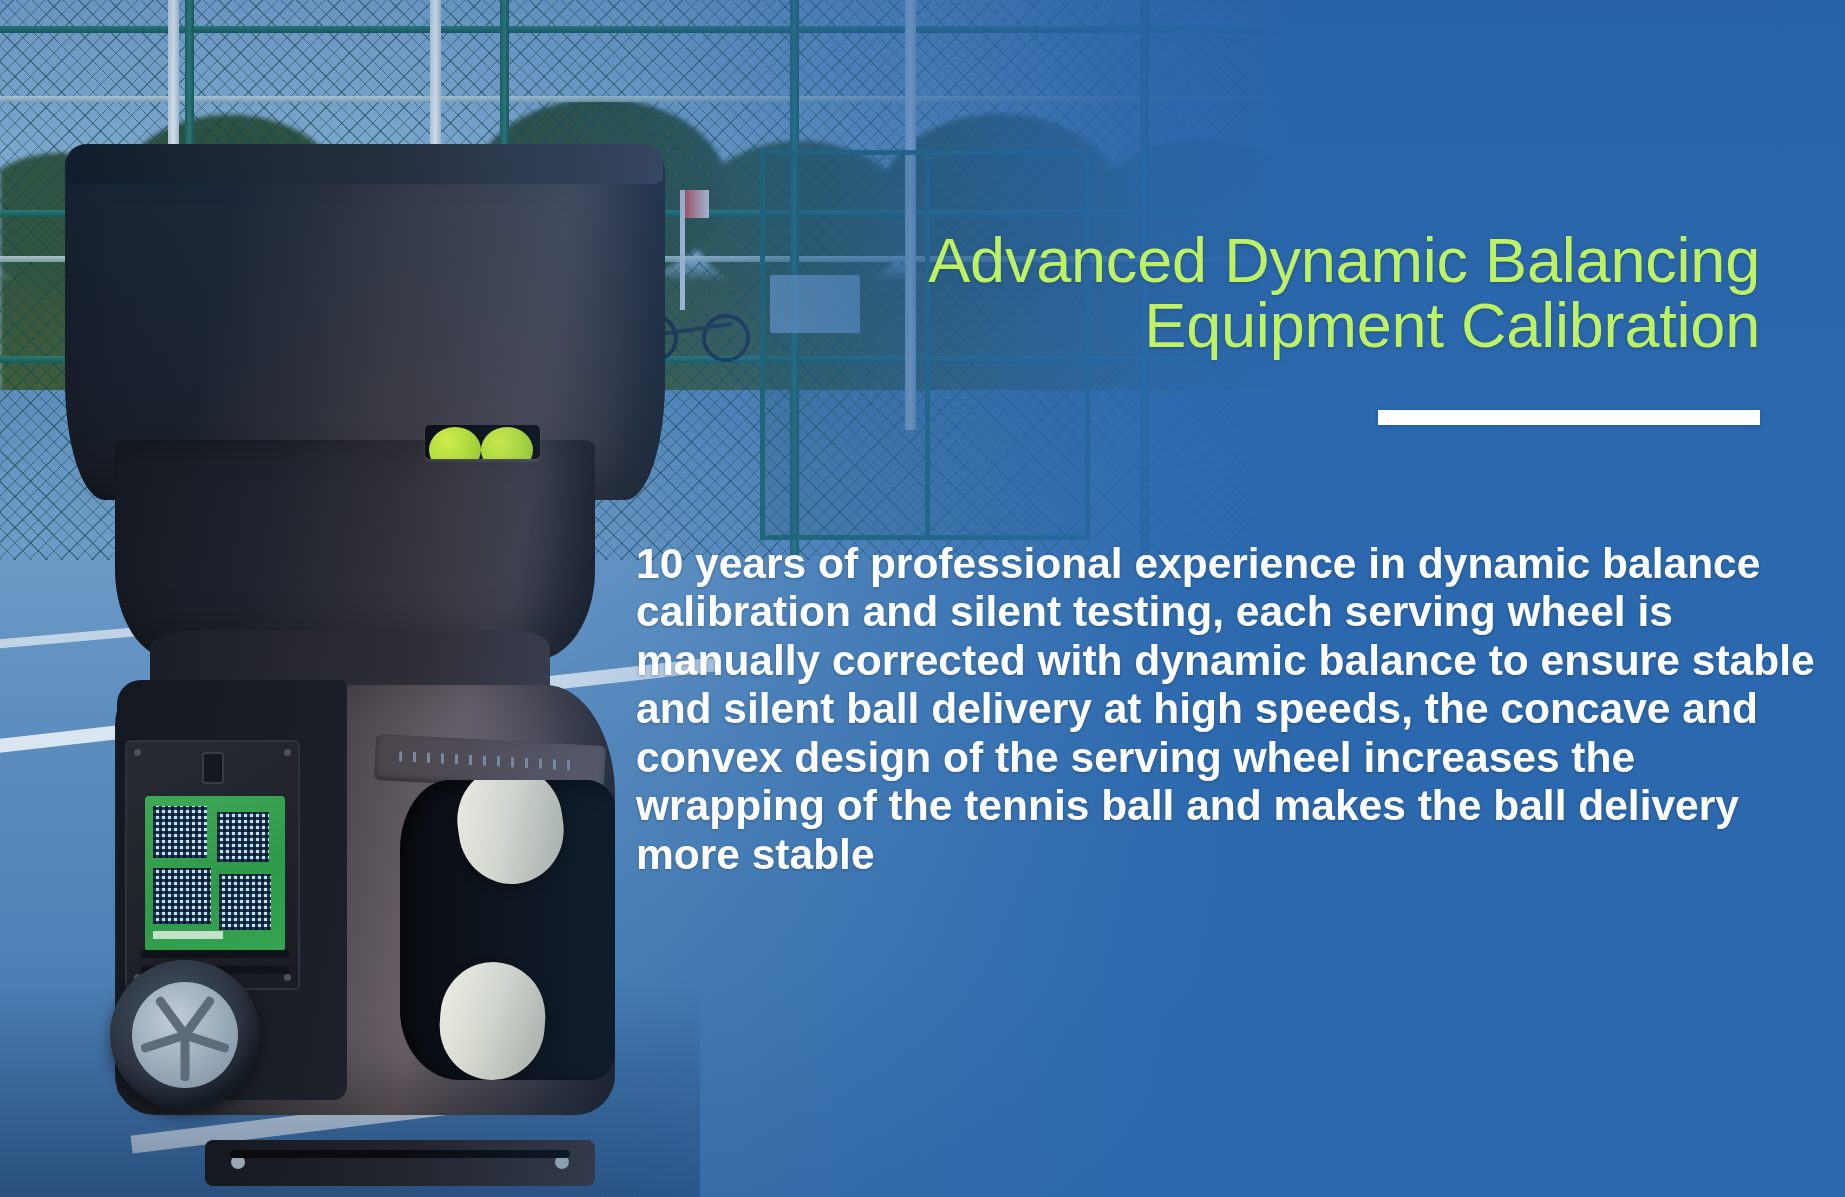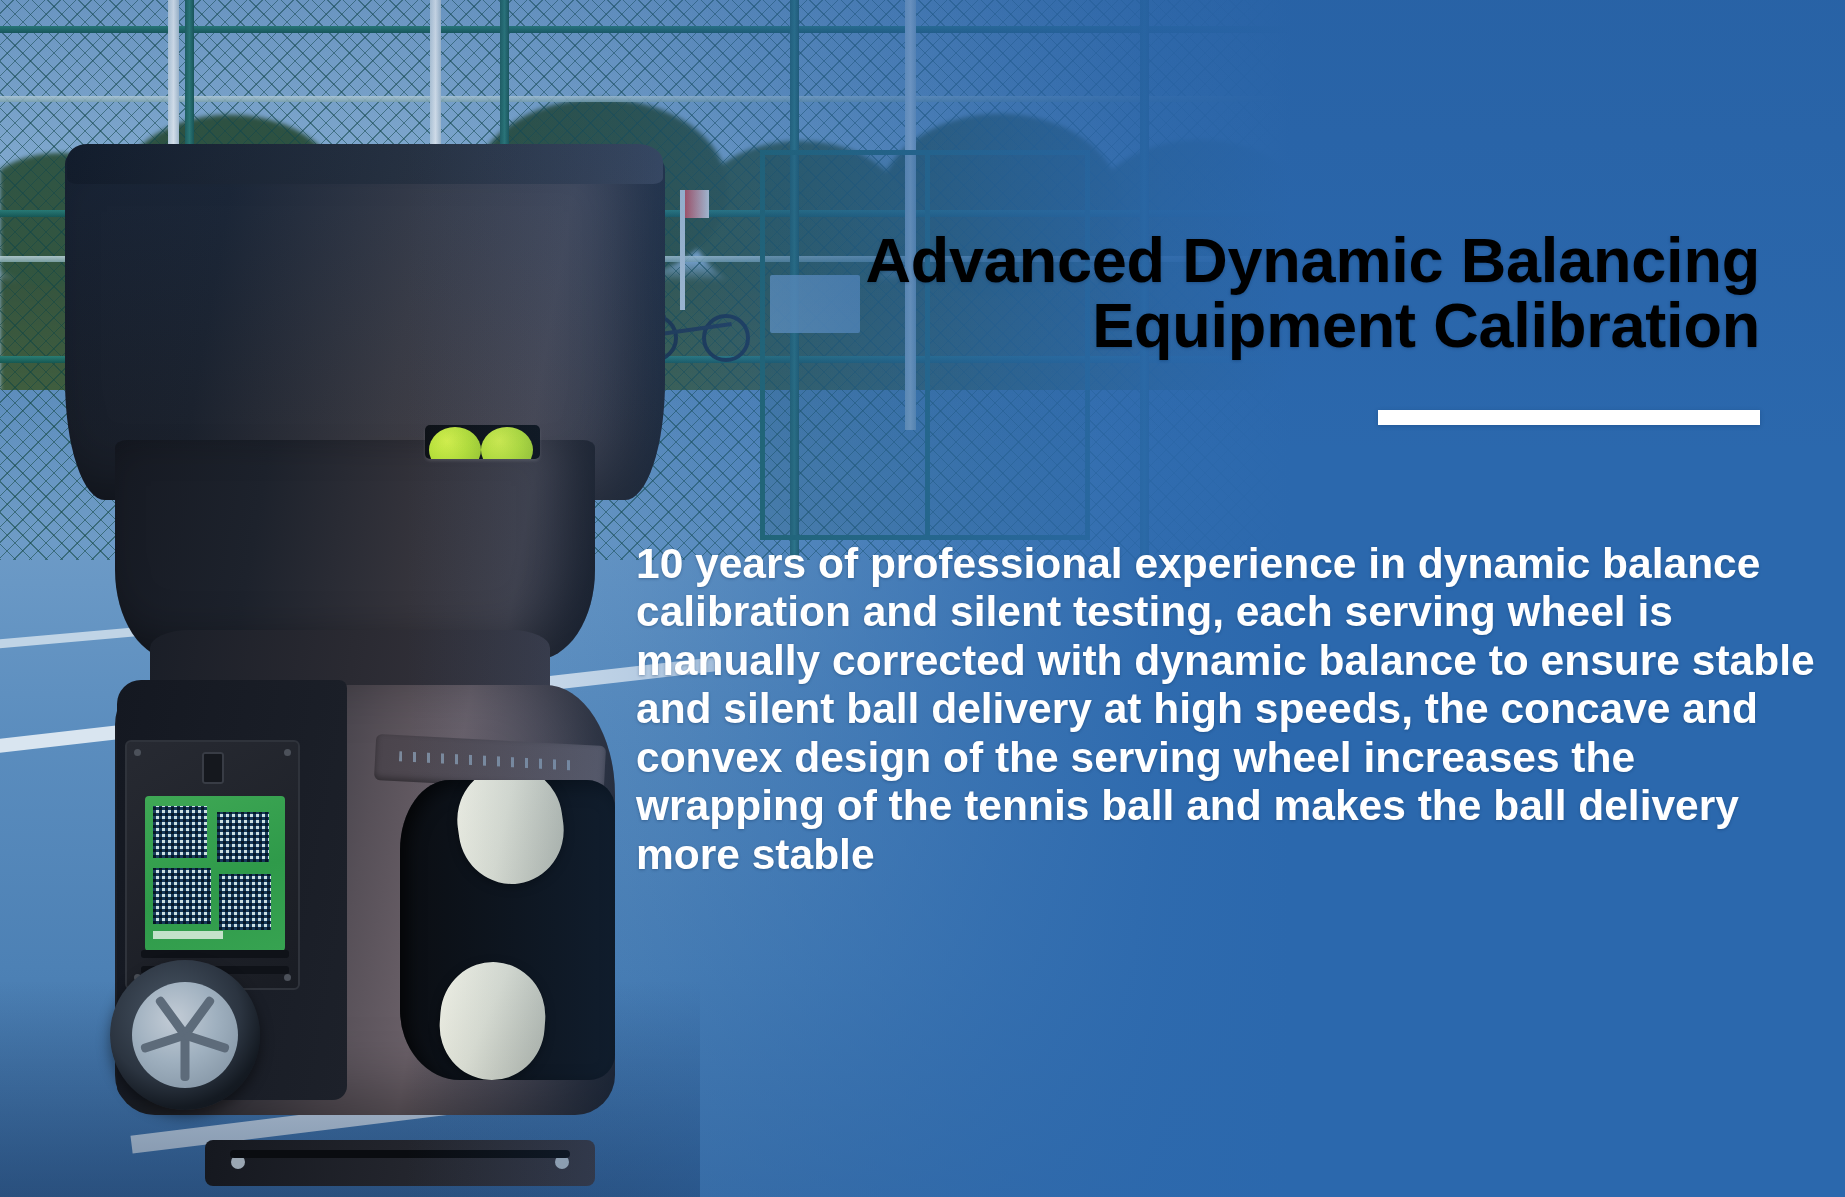--- a/index.html
+++ b/index.html
@@ -283,22 +283,22 @@
 
   
   .title-block {
     position:absolute;
     left:700px; top:228px; width:1060px;
     text-align:right;
   }
   .title-block h1 {
     font-size:63px;
     line-height:1.03;
-    font-weight:bold;
-    color:#000000;
+    font-weight:normal;
+    color:#bef264;
     letter-spacing:-0.2px;
     text-shadow:0 1px 3px rgba(10,40,80,.35);
   }
   .title-rule {
     margin-top:52px;
     margin-left:auto;
     width:382px; height:15px;
     background:#ffffff;
     box-shadow:0 1px 4px rgba(10,40,80,.25);
   }

